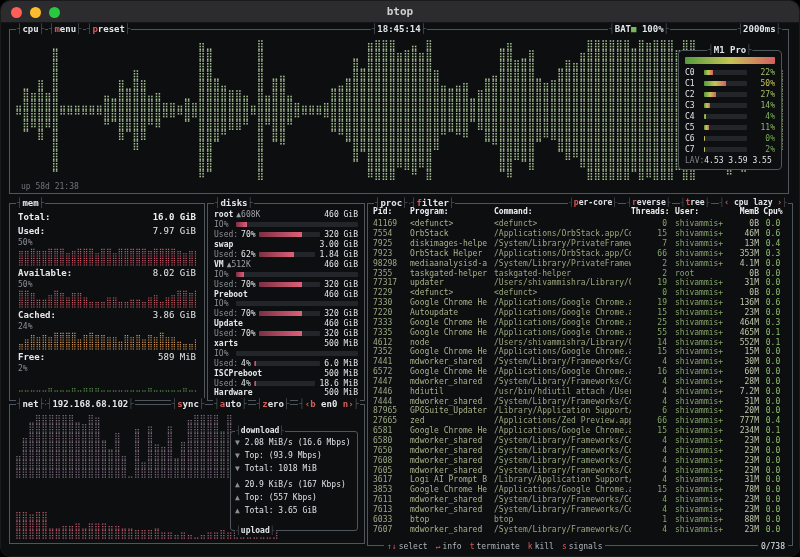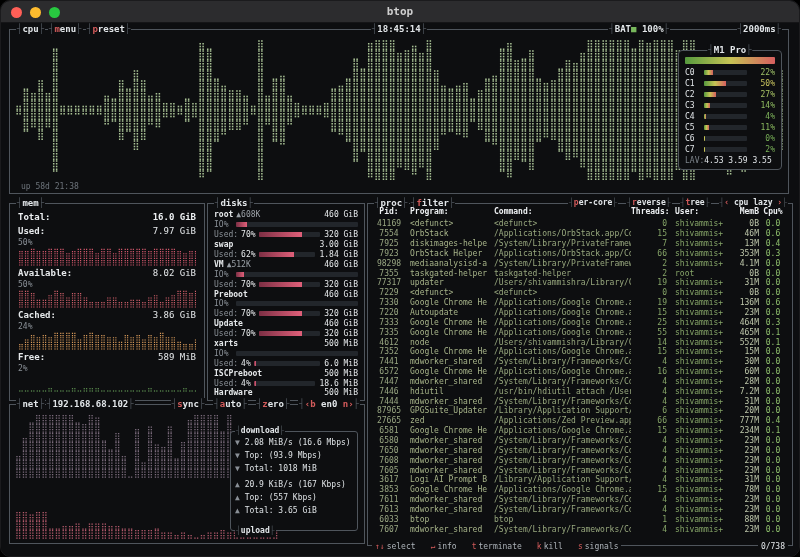--- a/index.html
+++ b/index.html
@@ -73,29 +73,29 @@
   .nline .arrow{color:#8a9097}
   .ul-lines{margin-top:3px}
   
   .proc-box{left:366px;top:180px;width:426px;height:343px}
   .tag-filter{left:42px}
   .proc-opts{right:4px;font-size:8px}
   .proc-opts .tag{font-size:8px}
   .proc-head{position:absolute;top:3px;left:5px;right:5px;display:flex;font-size:8px;font-weight:bold;color:#eef1f3;height:10px;white-space:nowrap}
   .rows{position:absolute;top:15px;left:5px;right:5px;bottom:7px;overflow:hidden}
   .prow{display:flex;height:9.85px;font-size:8px;color:#a7b489;white-space:nowrap;align-items:center}
-  .c-pid{width:32px;text-align:center;flex:none;color:#9aa883;overflow:hidden}
+  .c-pid{width:32px;text-align:left;flex:none;color:#9aa883;overflow:hidden}
   .c-prog{width:84px;padding-left:5px;flex:none;overflow:hidden}
   .c-cmd{flex:1;padding-left:5px;overflow:hidden;color:#98a87e}
   .c-thr{width:36px;text-align:right;flex:none;color:#86a568}
   .c-user{width:58px;padding-left:8px;flex:none;color:#86a568;overflow:hidden}
   .c-mem{width:34px;text-align:right;flex:none;color:#bfc8ab}
   .c-cpu{width:28px;text-align:center;flex:none;color:#8fc06c}
   .proc-head span{color:#eef1f3}
-  .pfoot{position:absolute;bottom:-6px;left:4px;display:flex;gap:15px;font-size:8px;background:#0d0e10;padding:0 3px;z-index:2}
+  .pfoot{position:absolute;bottom:-6px;left:16px;display:flex;gap:8px;font-size:8px;background:#0d0e10;padding:0 3px;z-index:2}
   .pfoot .it .key{margin-right:2px}
   .pfoot .it{color:#aeb4ba}
   .pcount{position:absolute;bottom:-6px;right:4px;font-size:8px;background:#0d0e10;padding:0 3px;color:#e2e6e9;z-index:2}
 </style>
 </head>
 <body>
 
 <div class="window">
   <div class="titlebar">
     <div class="tl">

